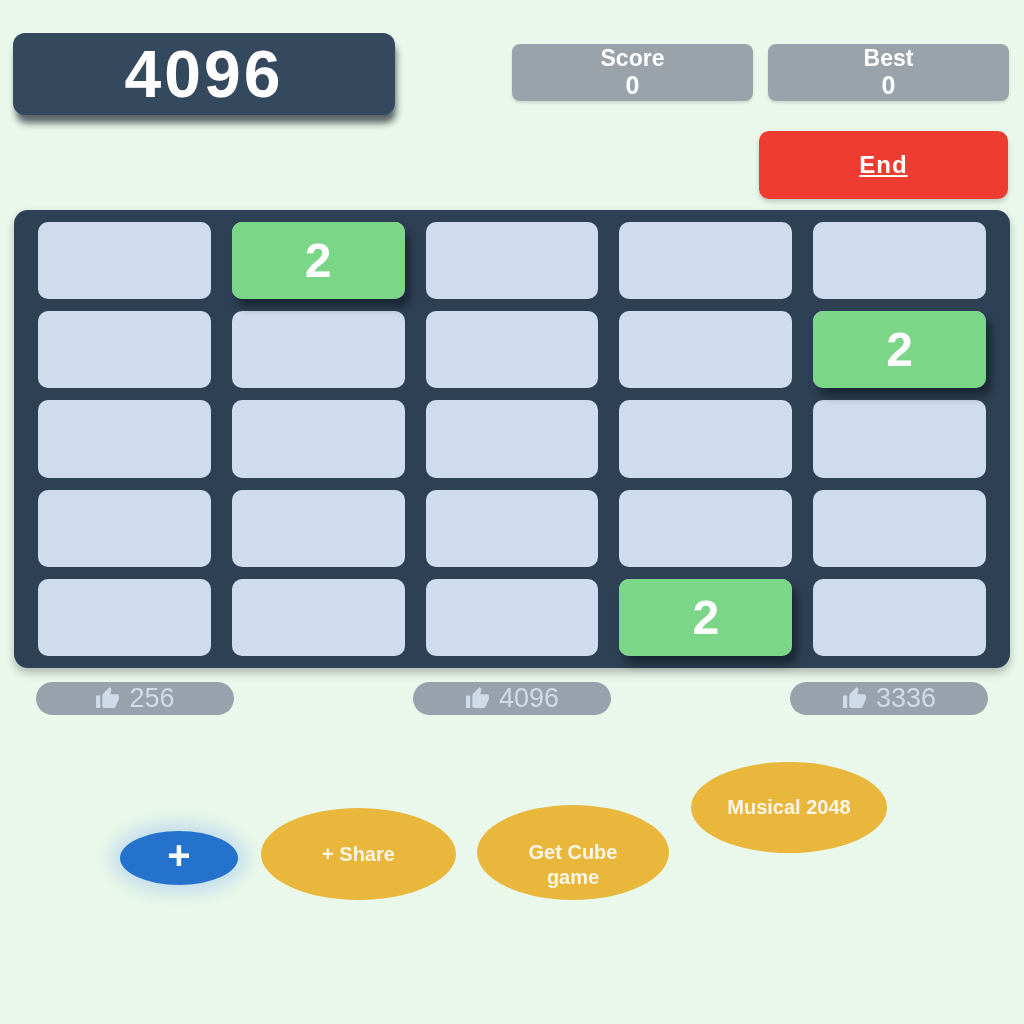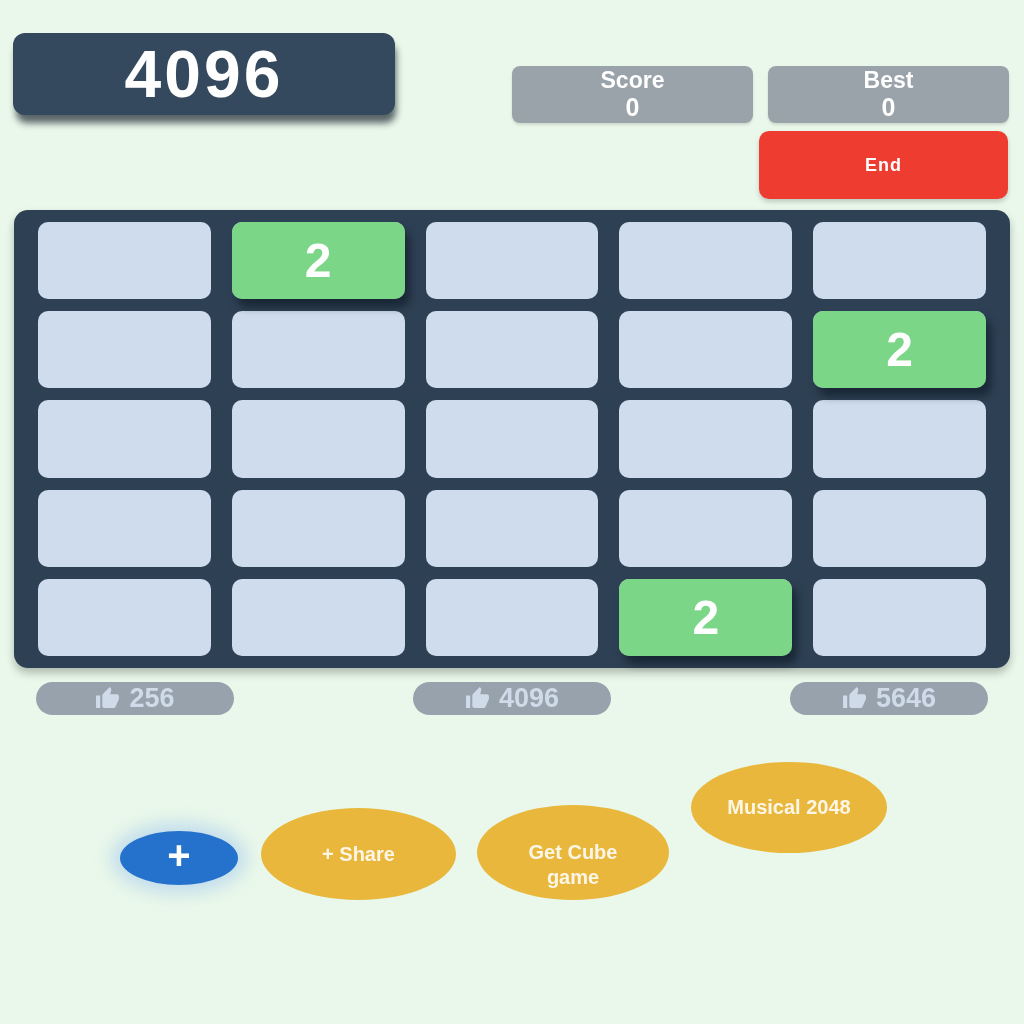--- a/index.html
+++ b/index.html
@@ -18,35 +18,35 @@
     box-shadow: 2px 9px 7px -1px rgba(10, 20, 30, 0.65);
     display: flex; align-items: center; justify-content: center;
     color: #ffffff; font-size: 66px; font-weight: bold; letter-spacing: 3px;
   }
   .stat-box {
     position: absolute; top: 44px; width: 241px; height: 57px;
     background: #9aa2aa; border-radius: 8px;
     display: flex; flex-direction: column; align-items: center; justify-content: center;
     color: #ffffff; font-weight: bold; line-height: 1.12;
     box-shadow: 0 2px 3px rgba(0,0,0,0.12);
-    margin-top: 22px;
   }
   .stat-box.score { left: 512px; }
   .stat-box.best  { left: 768px; text-align: center; }
   .stat-label { font-size: 23px; }
   .stat-value { font-size: 25px; }
 
   .end-button {
     position: absolute; left: 759px; top: 131px; width: 249px; height: 68px;
     background: #ee3c30; border: none; border-radius: 10px;
     display: flex; align-items: center; justify-content: center;
-    color: #ffffff; font-size: 18px; font-weight: bold;
+    color: #ffffff; font-size: 24px; font-weight: bold;
     font-family: "Liberation Sans", sans-serif;
     letter-spacing: 1px; cursor: pointer;
     box-shadow: 0 3px 5px rgba(0,0,0,0.18);
+    text-decoration: underline;
   }
 
   
   .board {
     position: absolute; left: 14px; top: 210px; width: 996px; height: 458px;
     background: #2e4154; border-radius: 14px;
     box-shadow: 0 5px 8px rgba(0,0,0,0.25);
     padding: 12px 24px;
     display: grid;
     grid-template-columns: repeat(5, 1fr);
@@ -66,21 +66,21 @@
   }
 
   
   .milestone-row {
     position: absolute; left: 36px; top: 682px; width: 952px; height: 33px;
     display: flex; justify-content: space-between; align-items: center;
   }
   .pill {
     width: 198px; height: 33px; background: #97a2ad; border-radius: 17px;
     display: flex; align-items: center; justify-content: center; gap: 9px;
-    color: #d0dbea; font-size: 27px; font-weight: 700; cursor: pointer;
+    color: #d0dbea; font-size: 27px; font-weight: 400; cursor: pointer;
   }
   .pill svg { flex: 0 0 auto; }
 
   
   .footer-btn {
     position: absolute; border: none; cursor: pointer;
     display: flex; align-items: center; justify-content: center;
     font-family: "Liberation Sans", sans-serif; font-weight: bold;
     text-align: center; color: rgba(255,255,255,0.88);
   }
@@ -164,21 +164,21 @@
       <div class="pill">
         <svg width="25" height="25" viewBox="0 0 24 24" fill="#d0dbea" aria-hidden="true">
           <path d="M1 21h4V9H1v12zM23 10c0-1.1-.9-2-2-2h-6.31l.95-4.57.03-.32c0-.41-.17-.79-.44-1.06L14.17 1 7.59 7.59C7.22 7.95 7 8.45 7 9v10c0 1.1.9 2 2 2h9c.83 0 1.54-.5 1.84-1.22l3.02-7.05c.09-.23.14-.47.14-.73v-2z"></path>
         </svg>
         <span>4096</span>
       </div>
       <div class="pill">
         <svg width="25" height="25" viewBox="0 0 24 24" fill="#d0dbea" aria-hidden="true">
           <path d="M1 21h4V9H1v12zM23 10c0-1.1-.9-2-2-2h-6.31l.95-4.57.03-.32c0-.41-.17-.79-.44-1.06L14.17 1 7.59 7.59C7.22 7.95 7 8.45 7 9v10c0 1.1.9 2 2 2h9c.83 0 1.54-.5 1.84-1.22l3.02-7.05c.09-.23.14-.47.14-.73v-2z"></path>
         </svg>
-        <span>5646</span>
+        <span>3336</span>
       </div>
     </div>
 
   <button class="footer-btn add-btn">
     <span>+</span>
   </button>
 
   <button class="footer-btn yellow-btn share-btn">
     <span>+ Share</span>
   </button>

